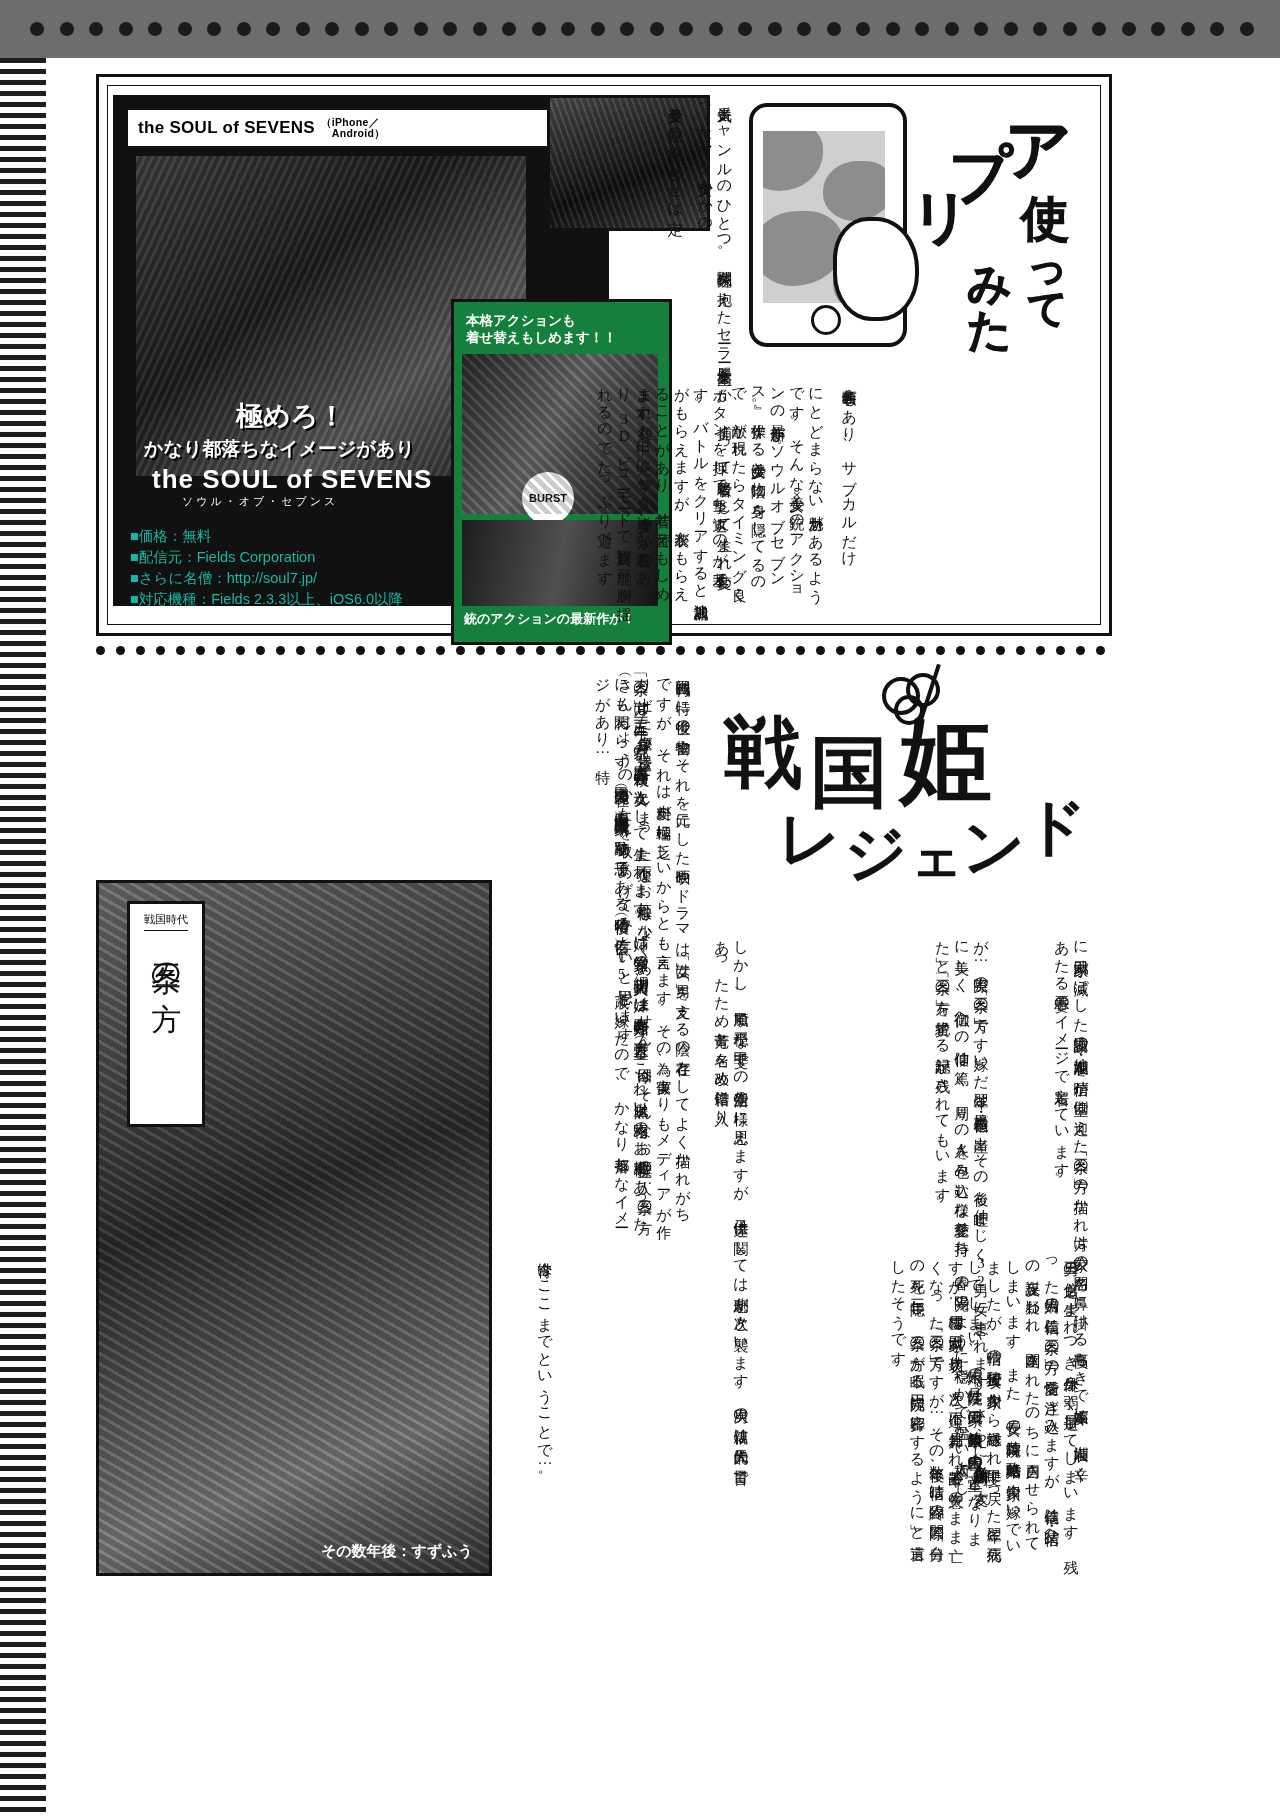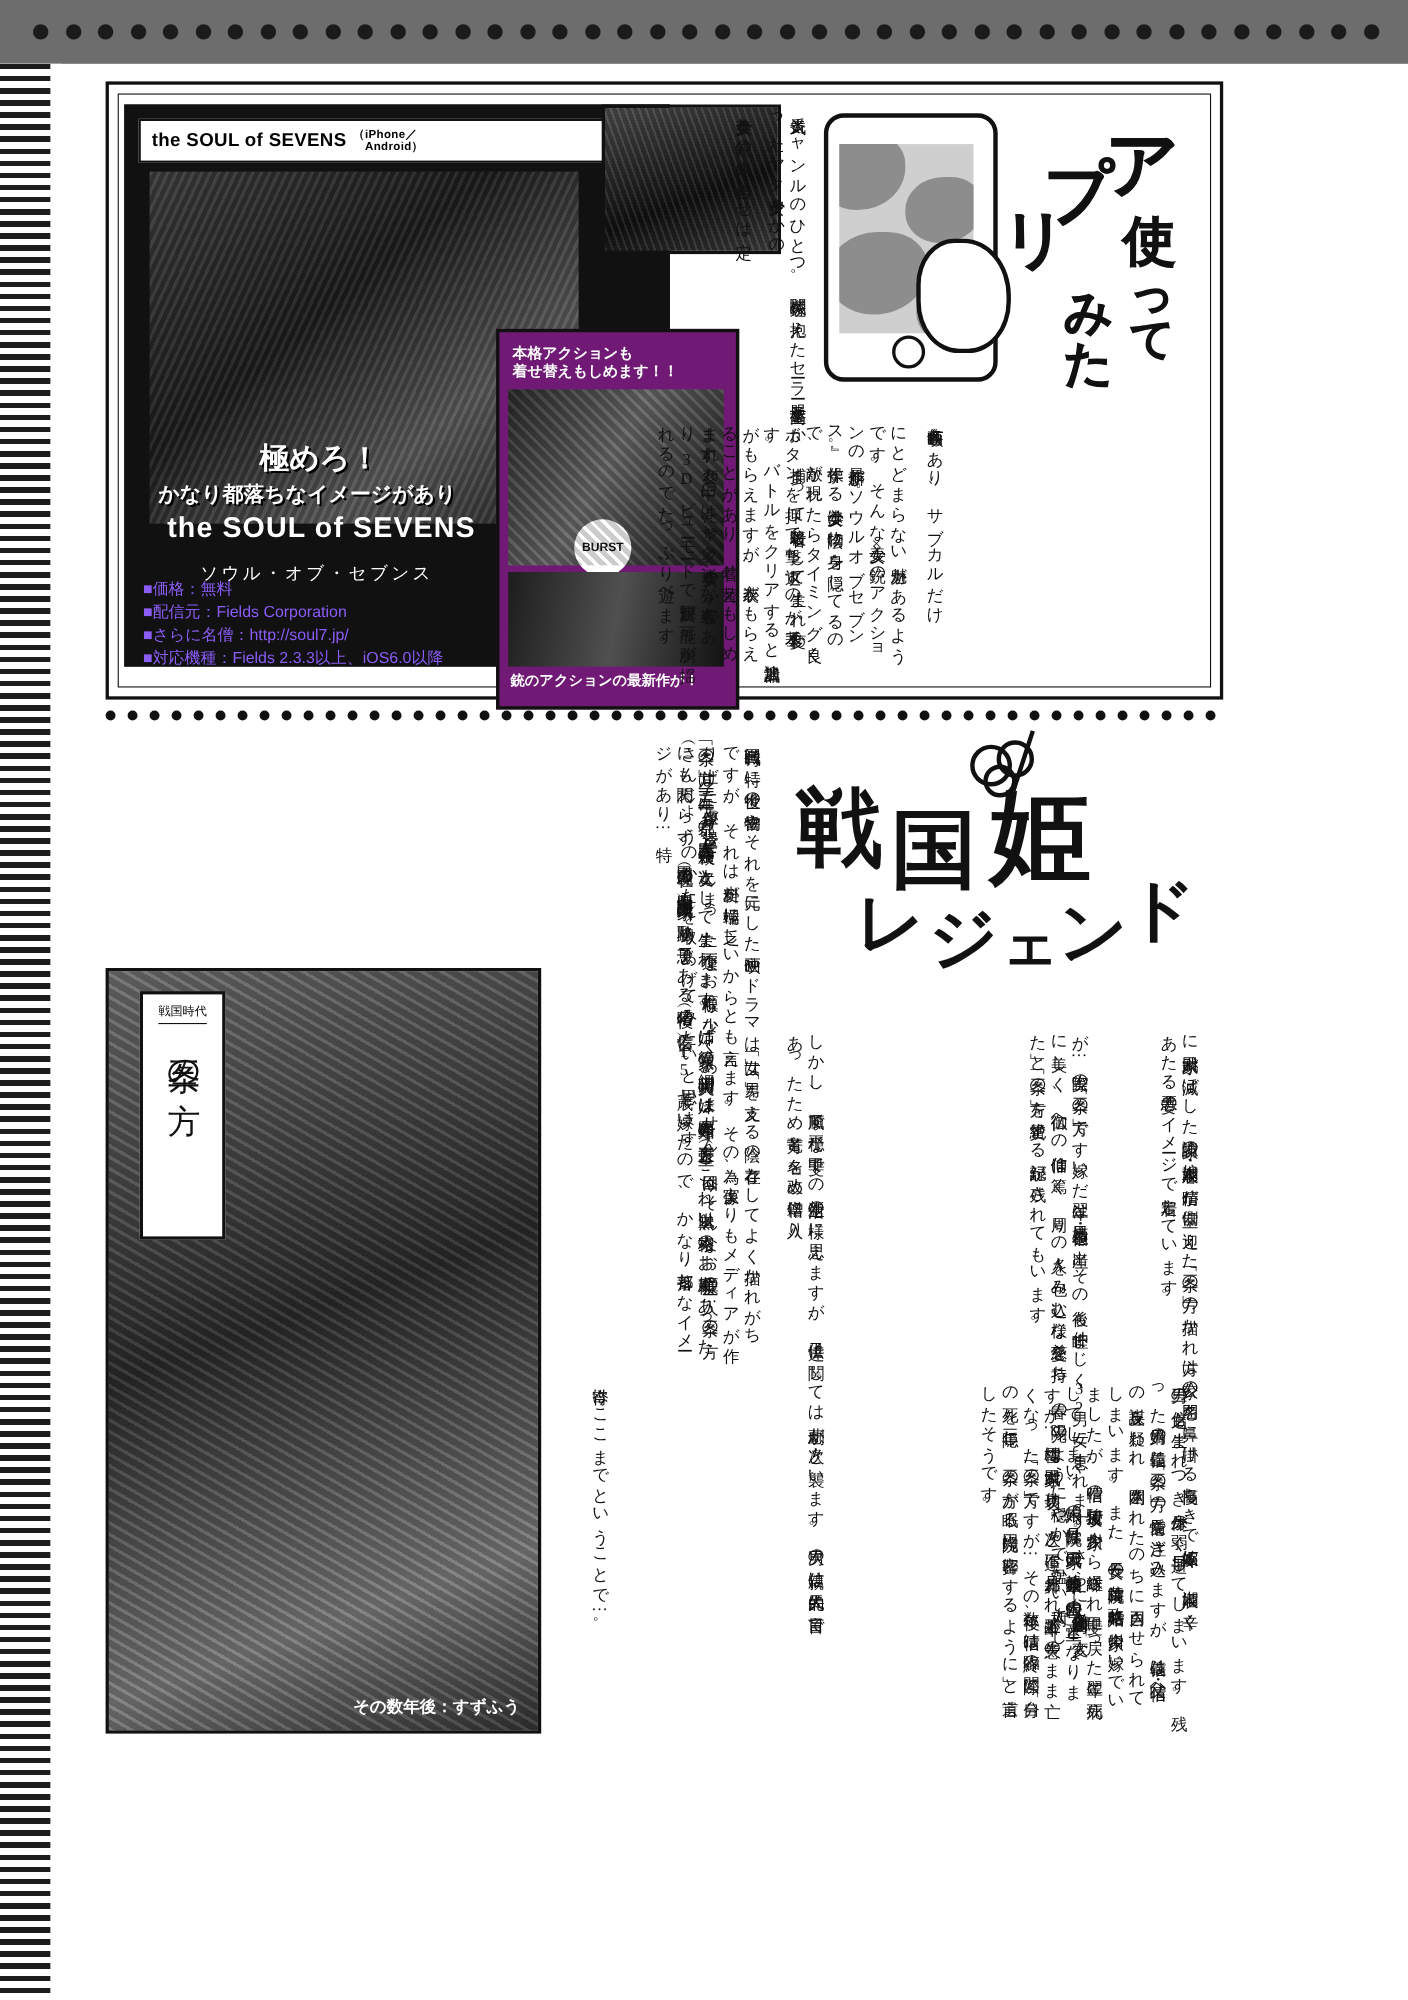--- a/index.html
+++ b/index.html
@@ -28,30 +28,30 @@
       display:flex;align-items:center;padding-left:10px;font-weight:bold;font-size:17px;letter-spacing:.3px;}
   .appbox-title .plat{font-size:10.5px;line-height:11px;margin-left:6px;}
   .appart{position:absolute;left:20px;top:58px;width:390px;height:320px;
      background:linear-gradient(140deg,#3a3a3a 0%,#1a1a1a 40%,#555 70%,#222 100%);}
   .appart:after{content:"";position:absolute;inset:0;
      background:repeating-linear-gradient(115deg,rgba(255,255,255,.07) 0 3px,rgba(0,0,0,.12) 3px 7px);}
   .logo-kiwame{position:absolute;left:120px;top:300px;color:#fff;font-weight:bold;font-size:27px;
      text-shadow:2px 2px 0 #000;font-family:"Liberation Serif",serif;}
   .logo-one{position:absolute;left:28px;top:338px;color:#fff;font-weight:bold;font-size:19px;text-shadow:2px 2px 0 #000;}
   .logo-soul{position:absolute;left:36px;top:366px;color:#fff;font-weight:bold;font-size:26px;letter-spacing:1px;}
-  .logo-soul-sub{position:absolute;left:66px;top:396px;color:#fff;font-size:16px;letter-spacing:3px;margin-top:17px;}
-  .appspecs{position:absolute;left:14px;top:428px;color:#8b5cf6;font-size:14.5px;line-height:21px;
+  .logo-soul-sub{position:absolute;left:66px;top:396px;color:#fff;font-size:11px;letter-spacing:3px;}
+  .appspecs{position:absolute;left:14px;top:428px;color:#14b8a6;font-size:14.5px;line-height:21px;
      font-family:"Liberation Sans",sans-serif;}
 
   .facebox{position:absolute;left:448px;top:18px;width:157px;height:130px;border:3px solid #111;
      background:linear-gradient(160deg,#4c4c4c,#101010 60%,#3d3d3d);}
   .facebox:after{content:"";position:absolute;inset:0;
      background:repeating-linear-gradient(70deg,rgba(255,255,255,.08) 0 2px,rgba(0,0,0,.15) 2px 6px);}
 
-  .shotbox{position:absolute;left:352px;top:222px;width:215px;height:340px;border:3px solid #111;background:#701a75;}
+  .shotbox{position:absolute;left:352px;top:222px;width:215px;height:340px;border:3px solid #111;background:#15803d;}
   .shot-cap1{position:absolute;left:12px;top:10px;color:#fff;font-size:13.5px;font-weight:bold;line-height:17px;}
   .shot-img1{position:absolute;left:8px;top:52px;width:196px;height:160px;
      background:linear-gradient(120deg,#2a2a2a,#6a6a6a 45%,#151515);}
   .shot-img1:after{content:"";position:absolute;inset:0;
      background:repeating-linear-gradient(45deg,rgba(255,255,255,.06) 0 3px,rgba(0,0,0,.2) 3px 8px);}
   .burst{position:absolute;left:60px;top:118px;width:52px;height:52px;border-radius:50%;
      background:#fff;color:#111;font-size:11px;font-weight:bold;display:flex;align-items:center;justify-content:center;}
   .shot-img2{position:absolute;left:8px;top:218px;width:196px;height:86px;
      background:linear-gradient(100deg,#1d1d1d,#505050 50%,#121212);}
   .shot-cap2{position:absolute;left:10px;top:308px;color:#fff;font-size:13px;font-weight:bold;}

